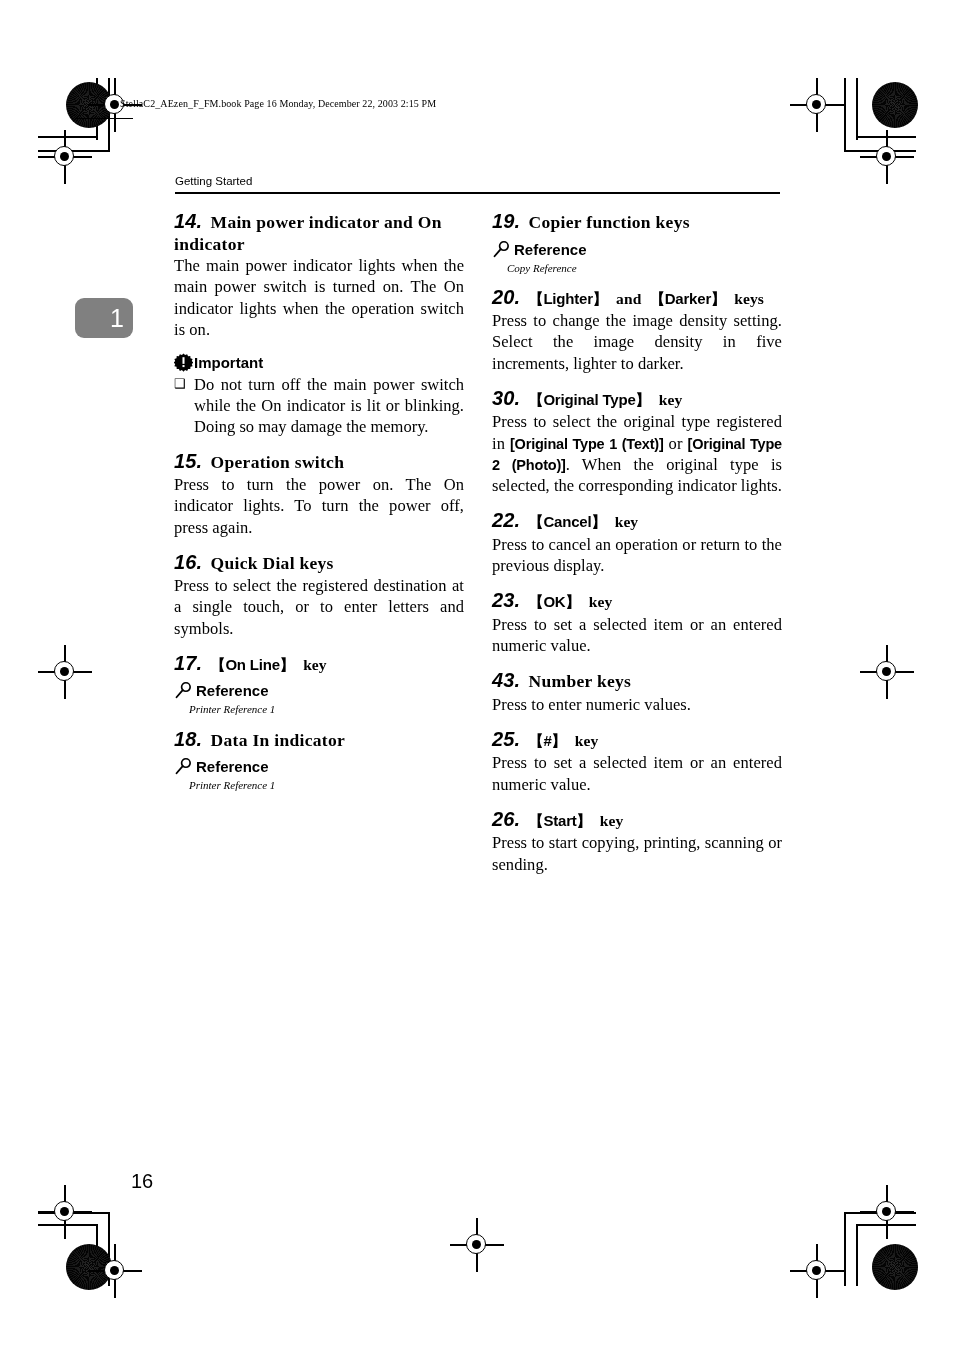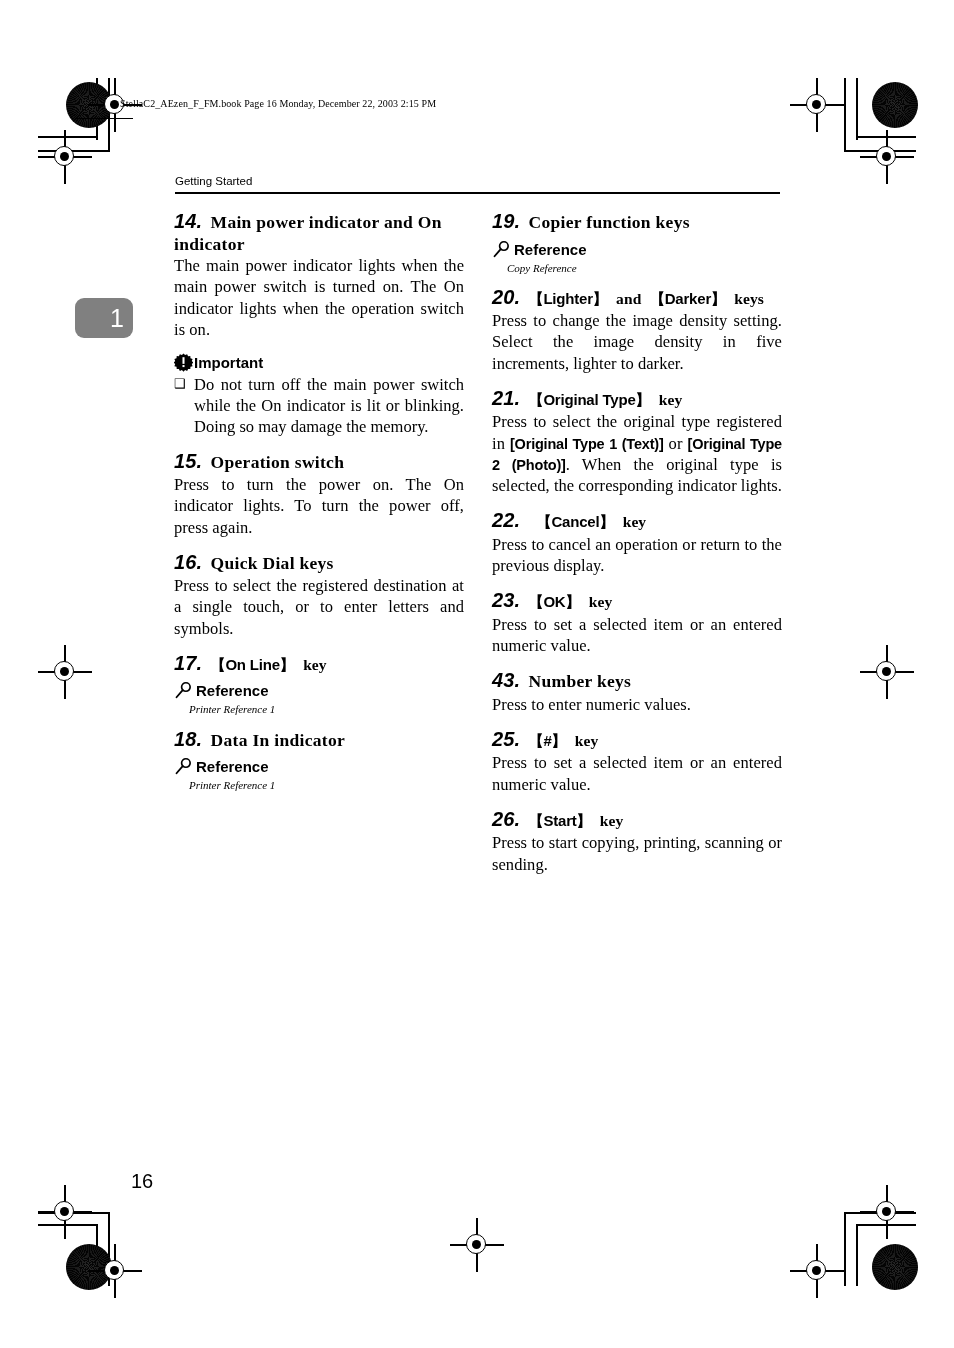--- a/index.html
+++ b/index.html
@@ -458,31 +458,31 @@
       <span class="keyname" style="margin-left: 4px;">【Lighter】</span>
       <span class="kw" style="margin-left: 4px; text-align: right;">and</span>
       <span class="keyname" style="margin-left: 4px;">【Darker】</span>
       <span class="kw" style="margin-left: 4px;">keys</span>
     </div>
     <p class="body">Press to change the image density setting. Select the image density in five increments, lighter to darker.</p>
   </div>
 
   <div class="block">
     <div class="item-head">
-      <span class="num">21.</span>
+      <span class="num">30.</span>
       <span class="keyname" style="margin-left: 4px;">【Original Type】</span>
       <span class="kw" style="margin-left: 4px;">key</span>
     </div>
     <p class="body"><span>Press to select the original type registered in </span><b class="ui">[Original Type 1 (Text)]</b><span> or </span><b class="ui">[Original Type 2 (Photo)]</b><span>. When the original type is selected, the corresponding indicator lights.</span></p>
   </div>
 
   <div class="block">
     <div class="item-head">
       <span class="num">22.</span>
-      <span class="keyname" style="margin-left: 12px;">【Cancel】</span>
+      <span class="keyname" style="margin-left: 4px;">【Cancel】</span>
       <span class="kw" style="margin-left: 4px;">key</span>
     </div>
     <p class="body">Press to cancel an operation or return to the previous display.</p>
   </div>
 
   <div class="block">
     <div class="item-head">
       <span class="num">23.</span>
       <span class="keyname" style="margin-left: 4px;">【OK】</span>
       <span class="kw" style="margin-left: 4px;">key</span>

